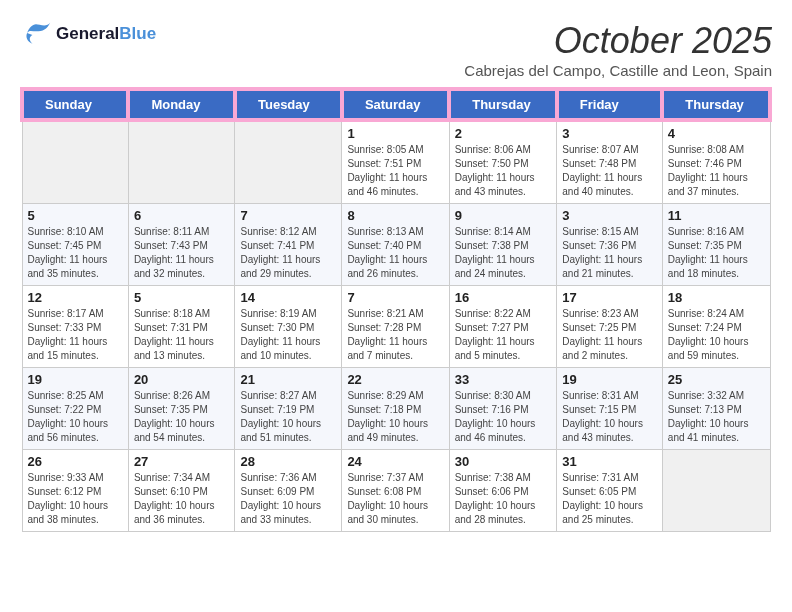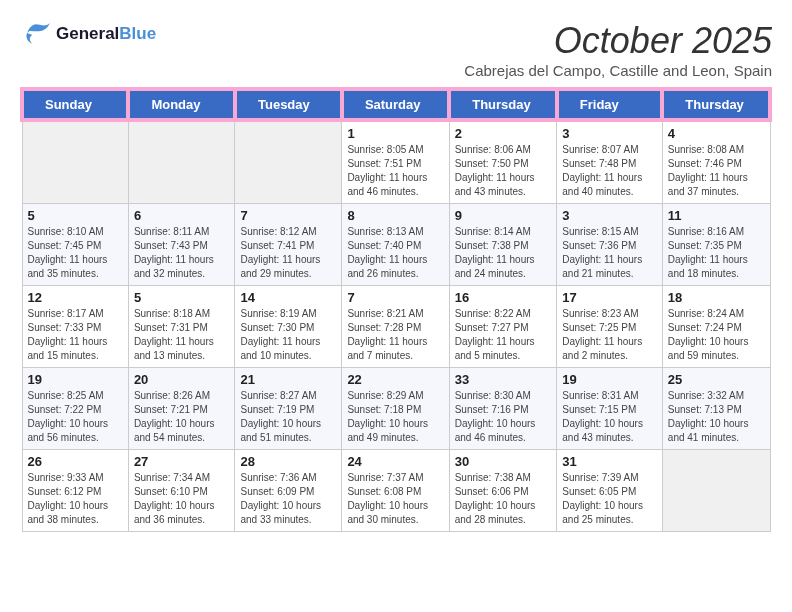--- a/index.html
+++ b/index.html
@@ -242,21 +242,21 @@
       <tr>
         <td>
           <span class="day-number">19</span>
           <div class="cell-text">Sunrise: 8:25 AM
 Sunset: 7:22 PM
 Daylight: 10 hours and 56 minutes.</div>
         </td>
         <td>
           <span class="day-number">20</span>
           <div class="cell-text">Sunrise: 8:26 AM
-Sunset: 7:21 PM
+Sunset: 7:35 PM
 Daylight: 10 hours and 54 minutes.</div>
         </td>
         <td>
           <span class="day-number">21</span>
           <div class="cell-text">Sunrise: 8:27 AM
 Sunset: 7:19 PM
 Daylight: 10 hours and 51 minutes.</div>
         </td>
         <td>
           <span class="day-number">22</span>
@@ -309,20 +309,20 @@
 Daylight: 10 hours and 30 minutes.</div>
         </td>
         <td>
           <span class="day-number">30</span>
           <div class="cell-text">Sunrise: 7:38 AM
 Sunset: 6:06 PM
 Daylight: 10 hours and 28 minutes.</div>
         </td>
         <td>
           <span class="day-number">31</span>
-          <div class="cell-text">Sunrise: 7:39 AM
+          <div class="cell-text">Sunrise: 7:31 AM
 Sunset: 6:05 PM
 Daylight: 10 hours and 25 minutes.</div>
         </td>
         <td class="empty"></td>
       </tr>
     </tbody>
 </table>
 
 </body></html>

